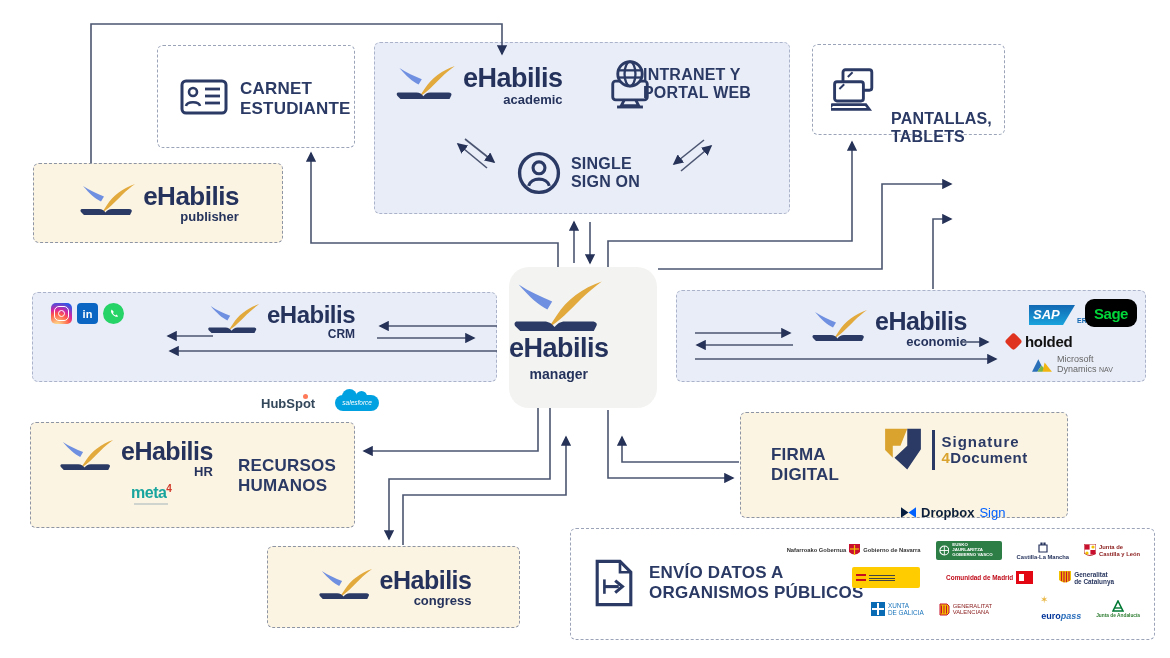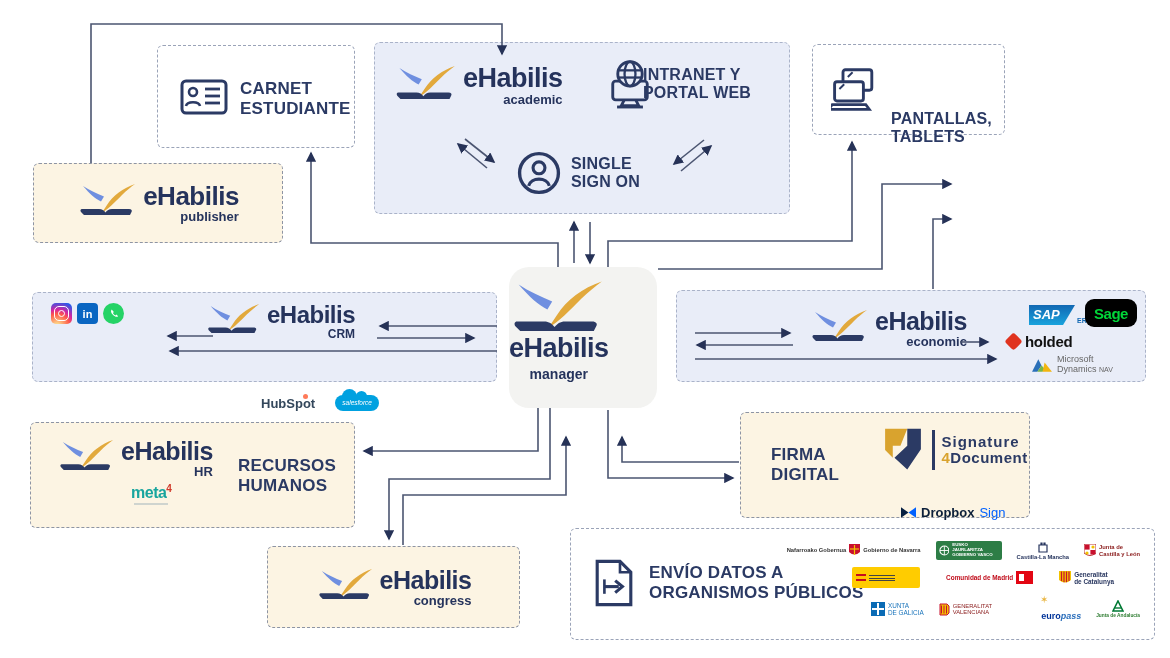--- a/index.html
+++ b/index.html
@@ -273,21 +273,21 @@
         <span class="meta-4">4</span>
       </div>
       <div class="meta-line"></div>
     </div>
     <div class="abs h h17" style="left:207px;top:33px;">
       <div>RECURSOS</div>
       <div>HUMANOS</div>
     </div>
   </div>
 
-  <div class="box bg-cream" style="left:740px;top:412px;width:290px;height:106px;">
+  <div class="box bg-cream" style="left:740px;top:412px;width:328px;height:106px;">
     <div class="abs h h17" style="left:30px;top:32px;">
       <div>FIRMA</div>
       <div>DIGITAL</div>
     </div>
     <div class="sig abs" style="left:140px;top:14px;">
       <svg width="44" height="46" viewBox="0 0 50 54">
         <path d="M4,2 H30 L22,22 H13 V36 L4,27 Z" fill="#d9a32e"></path>
         <path d="M30,2 H46 V26 L30,50 L15,36 L30,22 Z" fill="#2b3a64"></path>
       </svg>
       <div class="sig-bar"></div>

